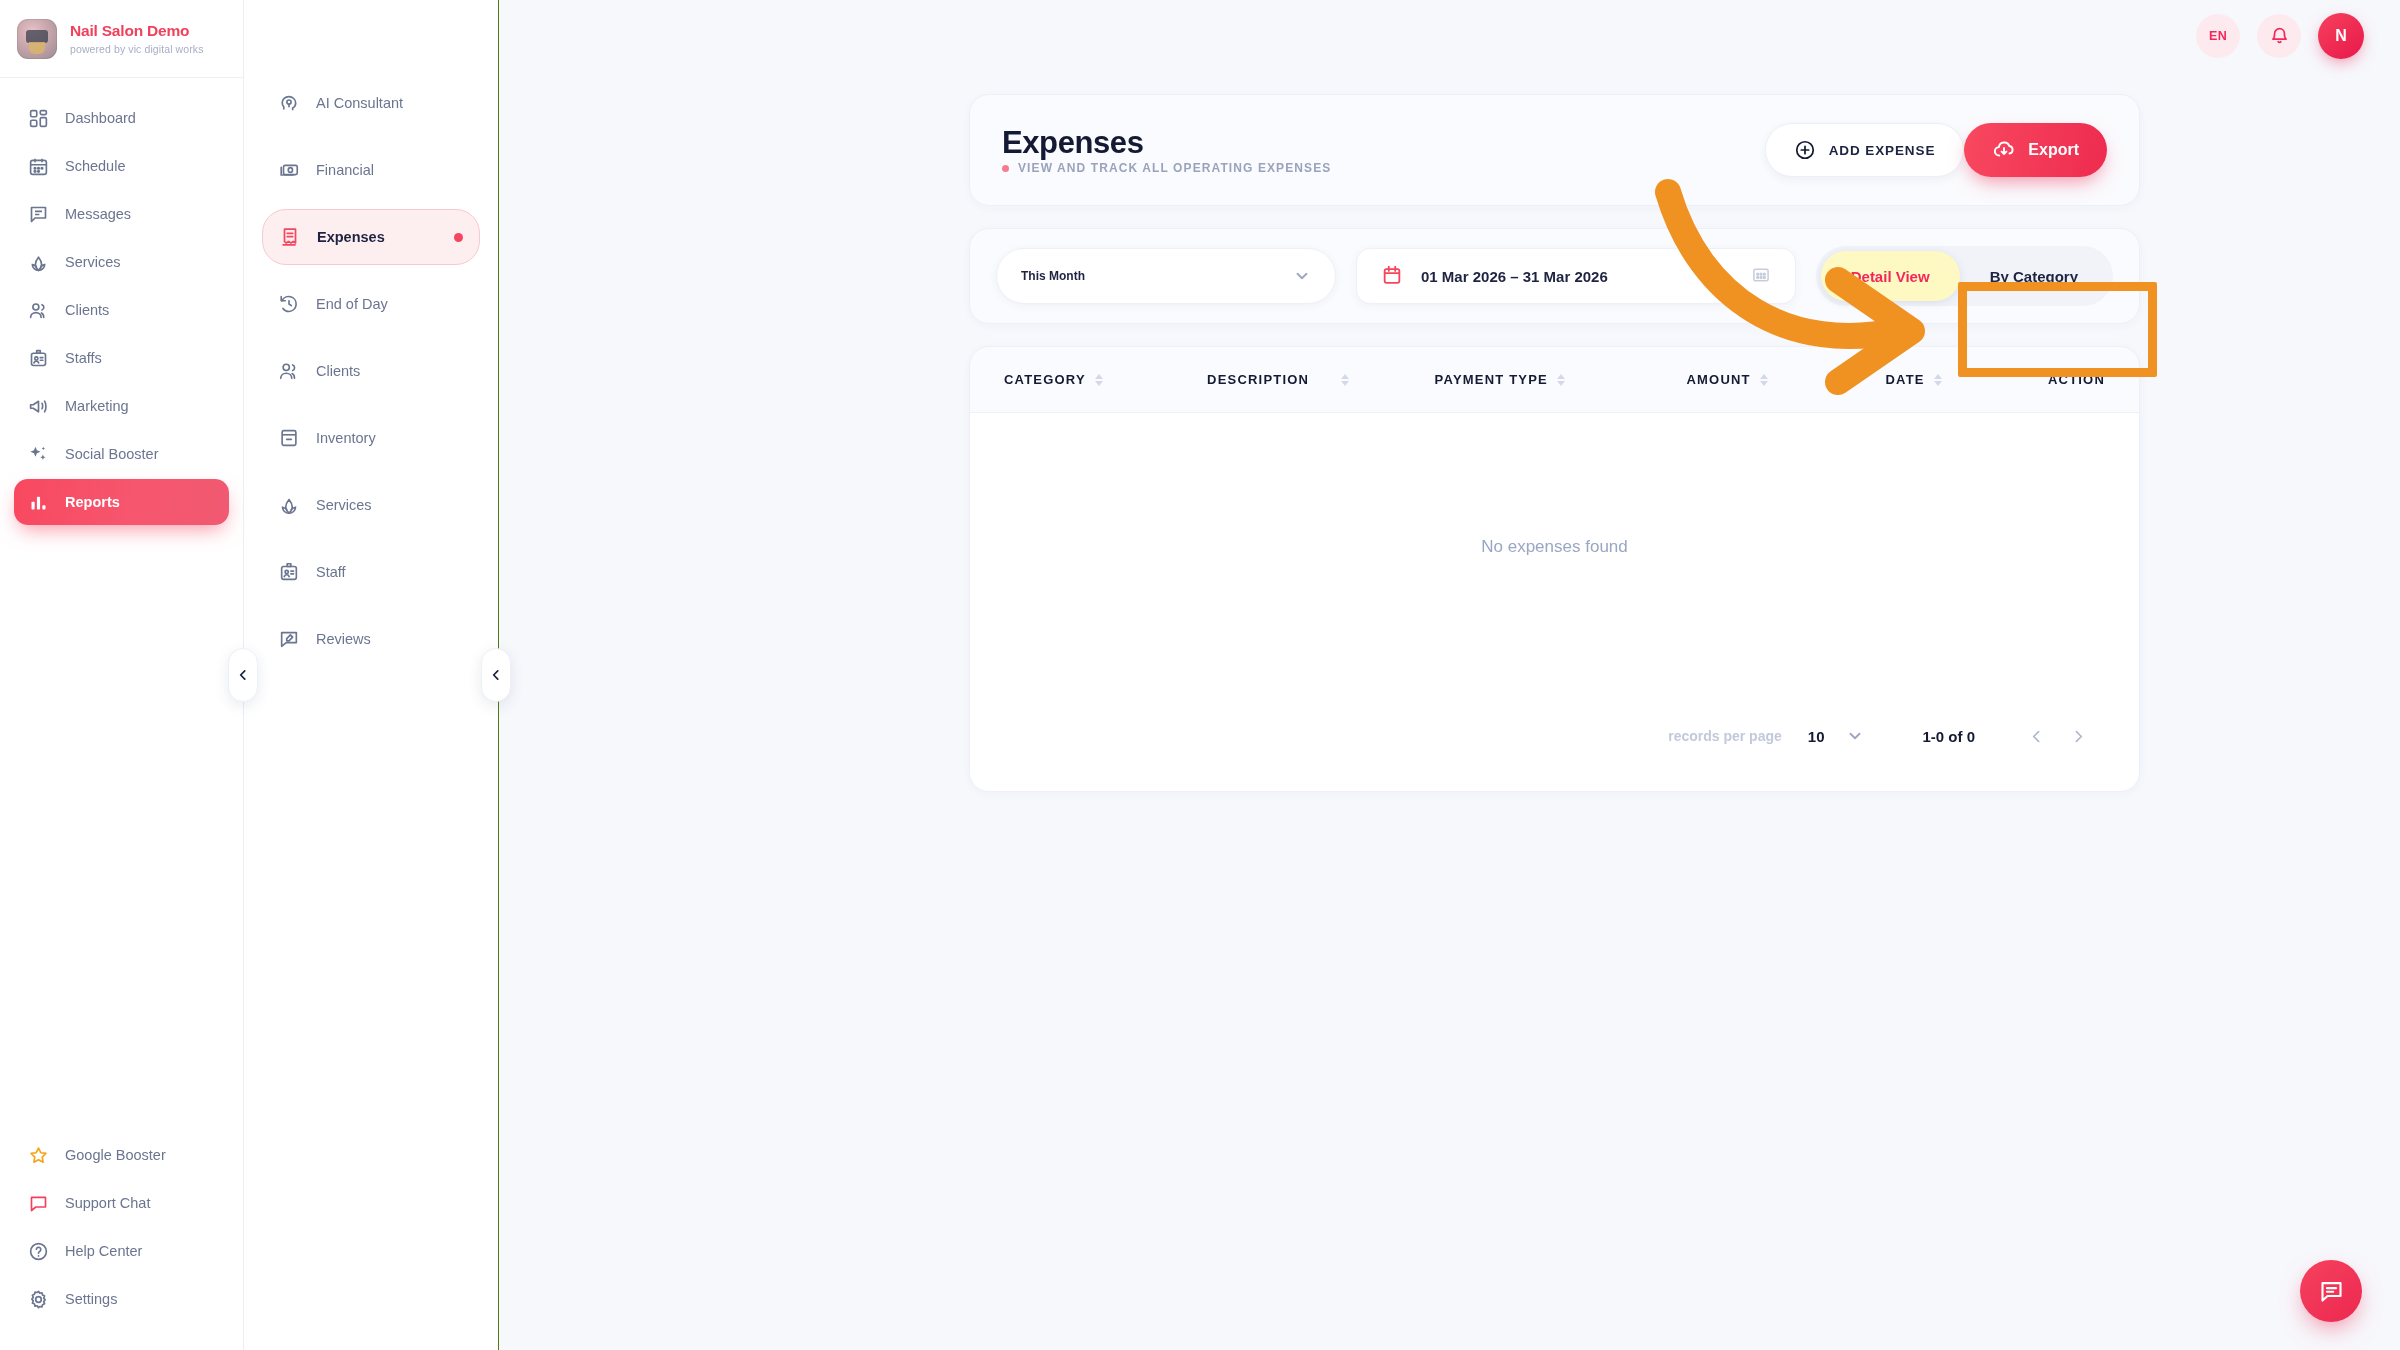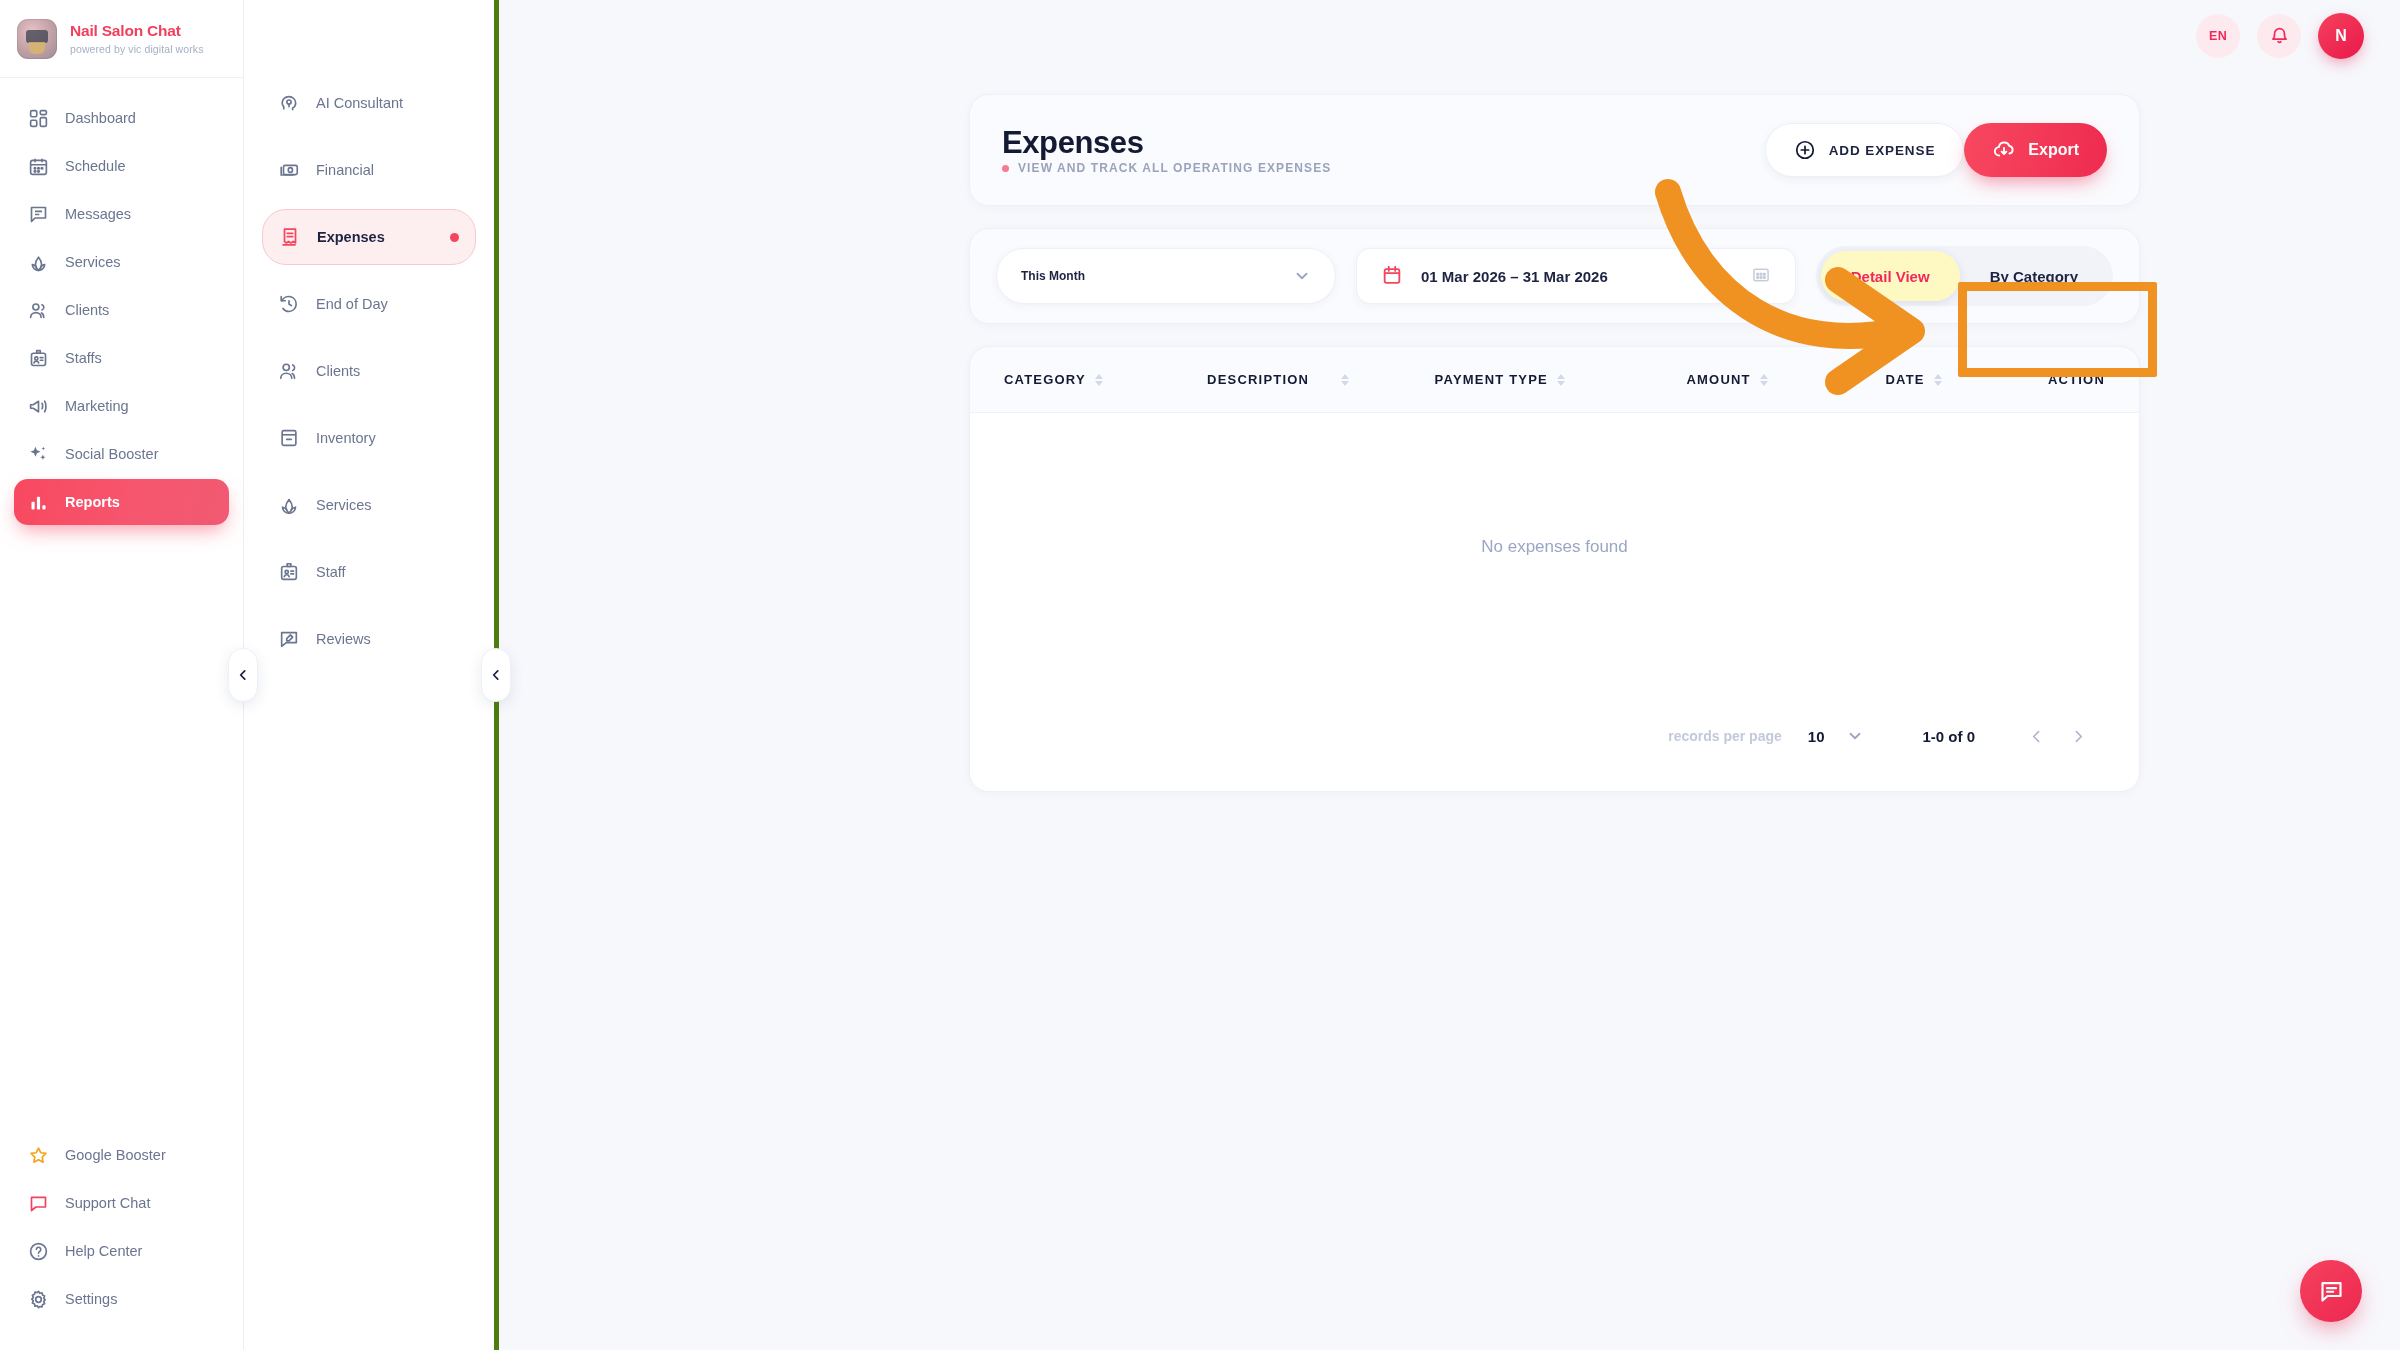--- a/index.html
+++ b/index.html
@@ -67,21 +67,21 @@
     display: flex; align-items: center; justify-content: center;
     cursor: pointer; z-index: 20;
   }
   .collapse-handle svg { width: 14px; height: 14px; }
   #handle1 { left: 228px; top: 648px; }
   #handle2 { left: 481px; top: 648px; }
 
   
   .subnav {
     width: 255px; height: 1350px; background: #fff;
-    border-right: 5px solid #4d7c0f;
+    border-right: 1px solid #4d7c0f;
     flex: none; padding: 80px 18px 0 18px;
     display: flex; flex-direction: column; gap: 21px;
     position: relative; z-index: 4;
   }
   .sub-item {
     display: flex; align-items: center; gap: 16px;
     height: 46px; padding: 0 16px; border-radius: 24px;
     color: #6b7590; font-size: 14.5px; font-weight: 500; cursor: pointer;
   }
   .sub-item .ic { width: 22px; height: 22px; flex: none; display: flex; align-items: center; justify-content: center; }
@@ -254,21 +254,21 @@
 </style>
 </head>
 <body>
 
 <div class="app">
 
   <aside class="sidebar">
     <div class="brand">
       <div class="brand-logo"></div>
       <div>
-        <div class="brand-name">Nail Salon Chat</div>
+        <div class="brand-name">Nail Salon Demo</div>
         <div class="brand-sub">powered by vic digital works</div>
       </div>
     </div>
 
     <nav class="nav">
       <div class="nav-item">
         <span class="ic">
             <svg viewBox="0 0 24 24" fill="none" stroke="currentColor" stroke-width="1.9">
               <rect x="3" y="3" width="7" height="7" rx="1.6"></rect>
               <rect x="14" y="3" width="7" height="4.5" rx="1.4"></rect>

